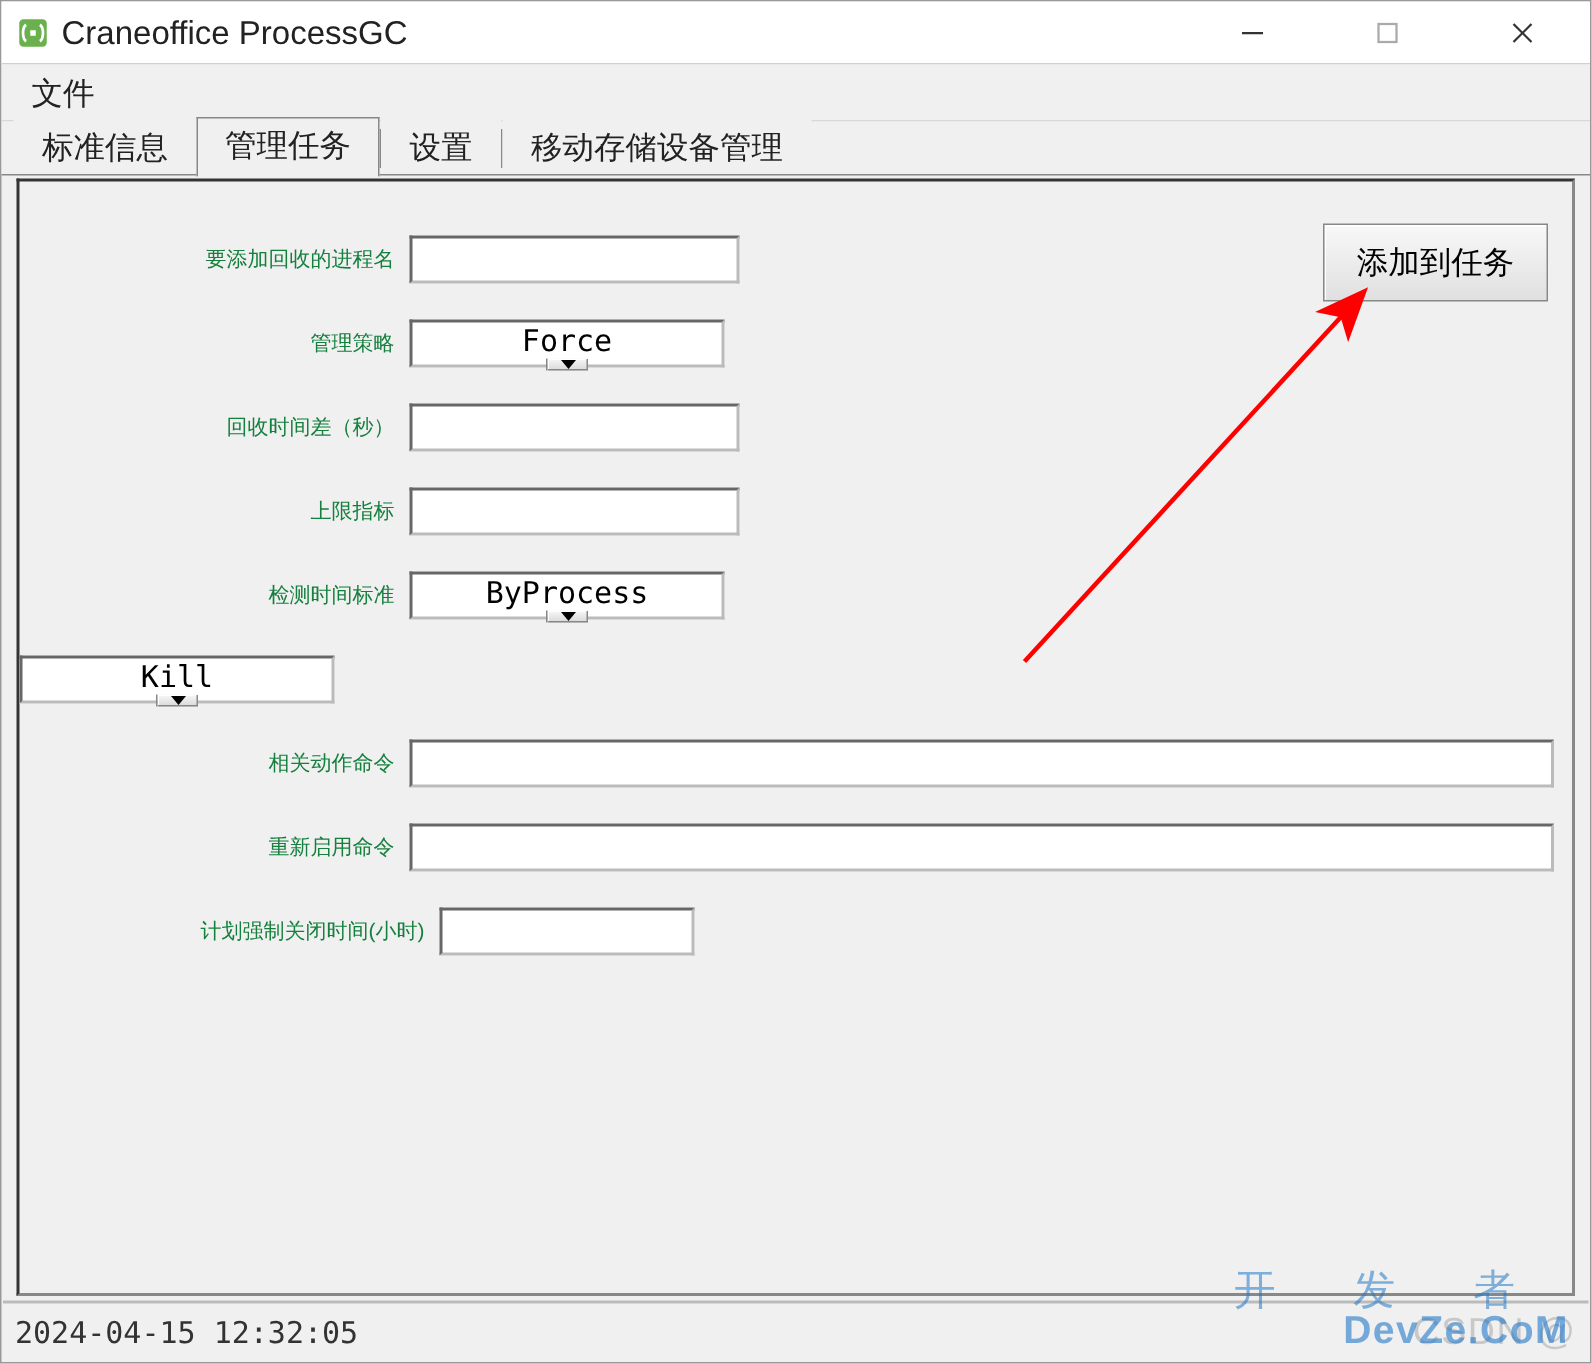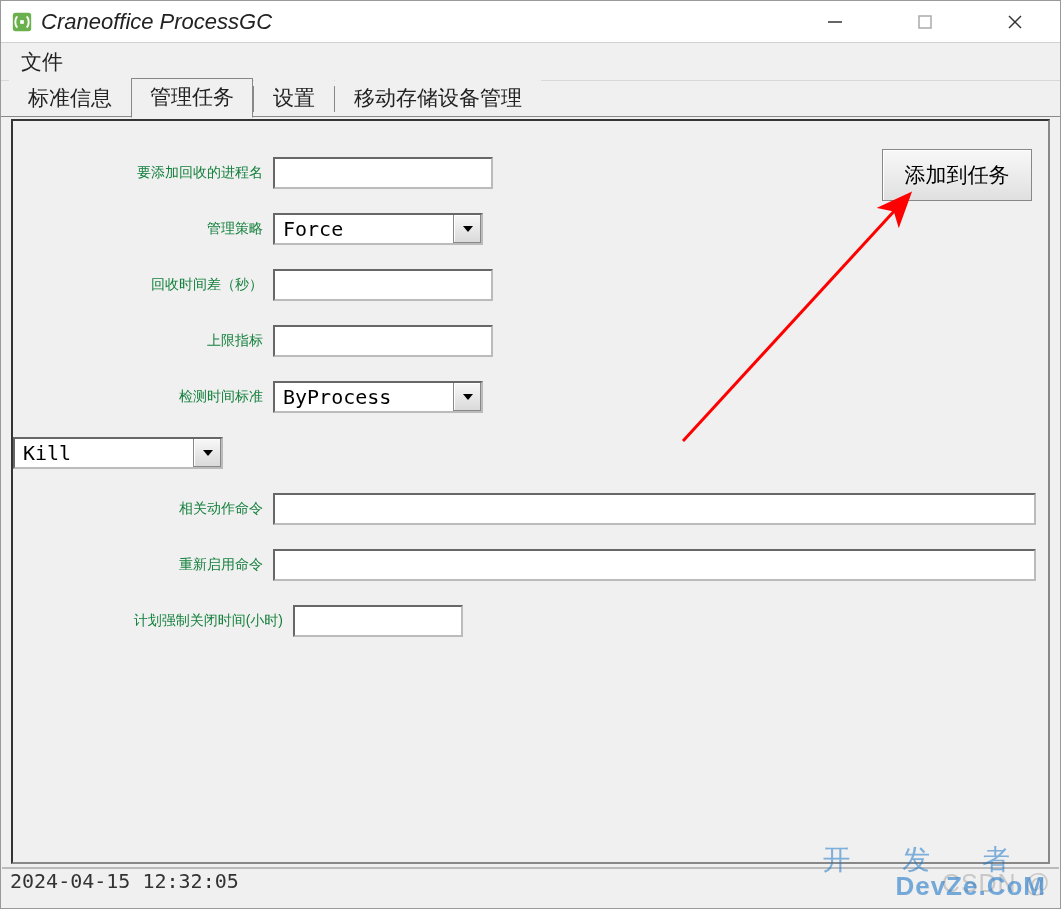--- a/index.html
+++ b/index.html
@@ -19,21 +19,20 @@
     background: #f0f0f0;
     position: relative;
   }
   
   .titlebar {
     height: 42px;
     background: #fff;
     display: flex;
     align-items: center;
     border-bottom: 1px solid #d0d0d0;
-    font-style: italic;
   }
   .app-icon {
     width: 22px; height: 22px;
     margin: 0 8px 0 10px;
     display: inline-block;
     position: relative;
   }
   .app-icon svg { width:100%; height:100%; }
   .title-text {
     font-size: 22px;
@@ -148,20 +147,21 @@
   .w-short { width: 170px; }
   .w-long  { flex: 1 1 auto; margin-right: 12px; }
   .combo {
     height: 32px;
     width: 210px;
     border: 2px inset #bbb;
     background: #fff;
     display: flex;
     align-items: center;
     position: relative;
+    flex-direction: column;
   }
   .combo-value {
     flex: 1 1 auto;
     padding: 0 8px;
     font-family: "SimSun", monospace;
     font-size: 20px;
     color: #000;
   }
   .combo-btn {
     width: 28px;
@@ -195,20 +195,21 @@
     pointer-events: none;
   }
   
   .statusbar {
     position: absolute;
     left: 1px; right: 1px; bottom: 1px;
     height: 40px;
     border-top: 2px solid #bbb;
     background: #f0f0f0;
     display: flex;
+    align-items: center;
     padding: 0 8px;
     font-family: "SimSun", monospace;
     font-size: 20px;
     color: #333;
     justify-content: space-between;
   }
   .watermark-right {
     color: #c8c8c8;
     font-family: Arial, sans-serif;
     font-size: 25px;

